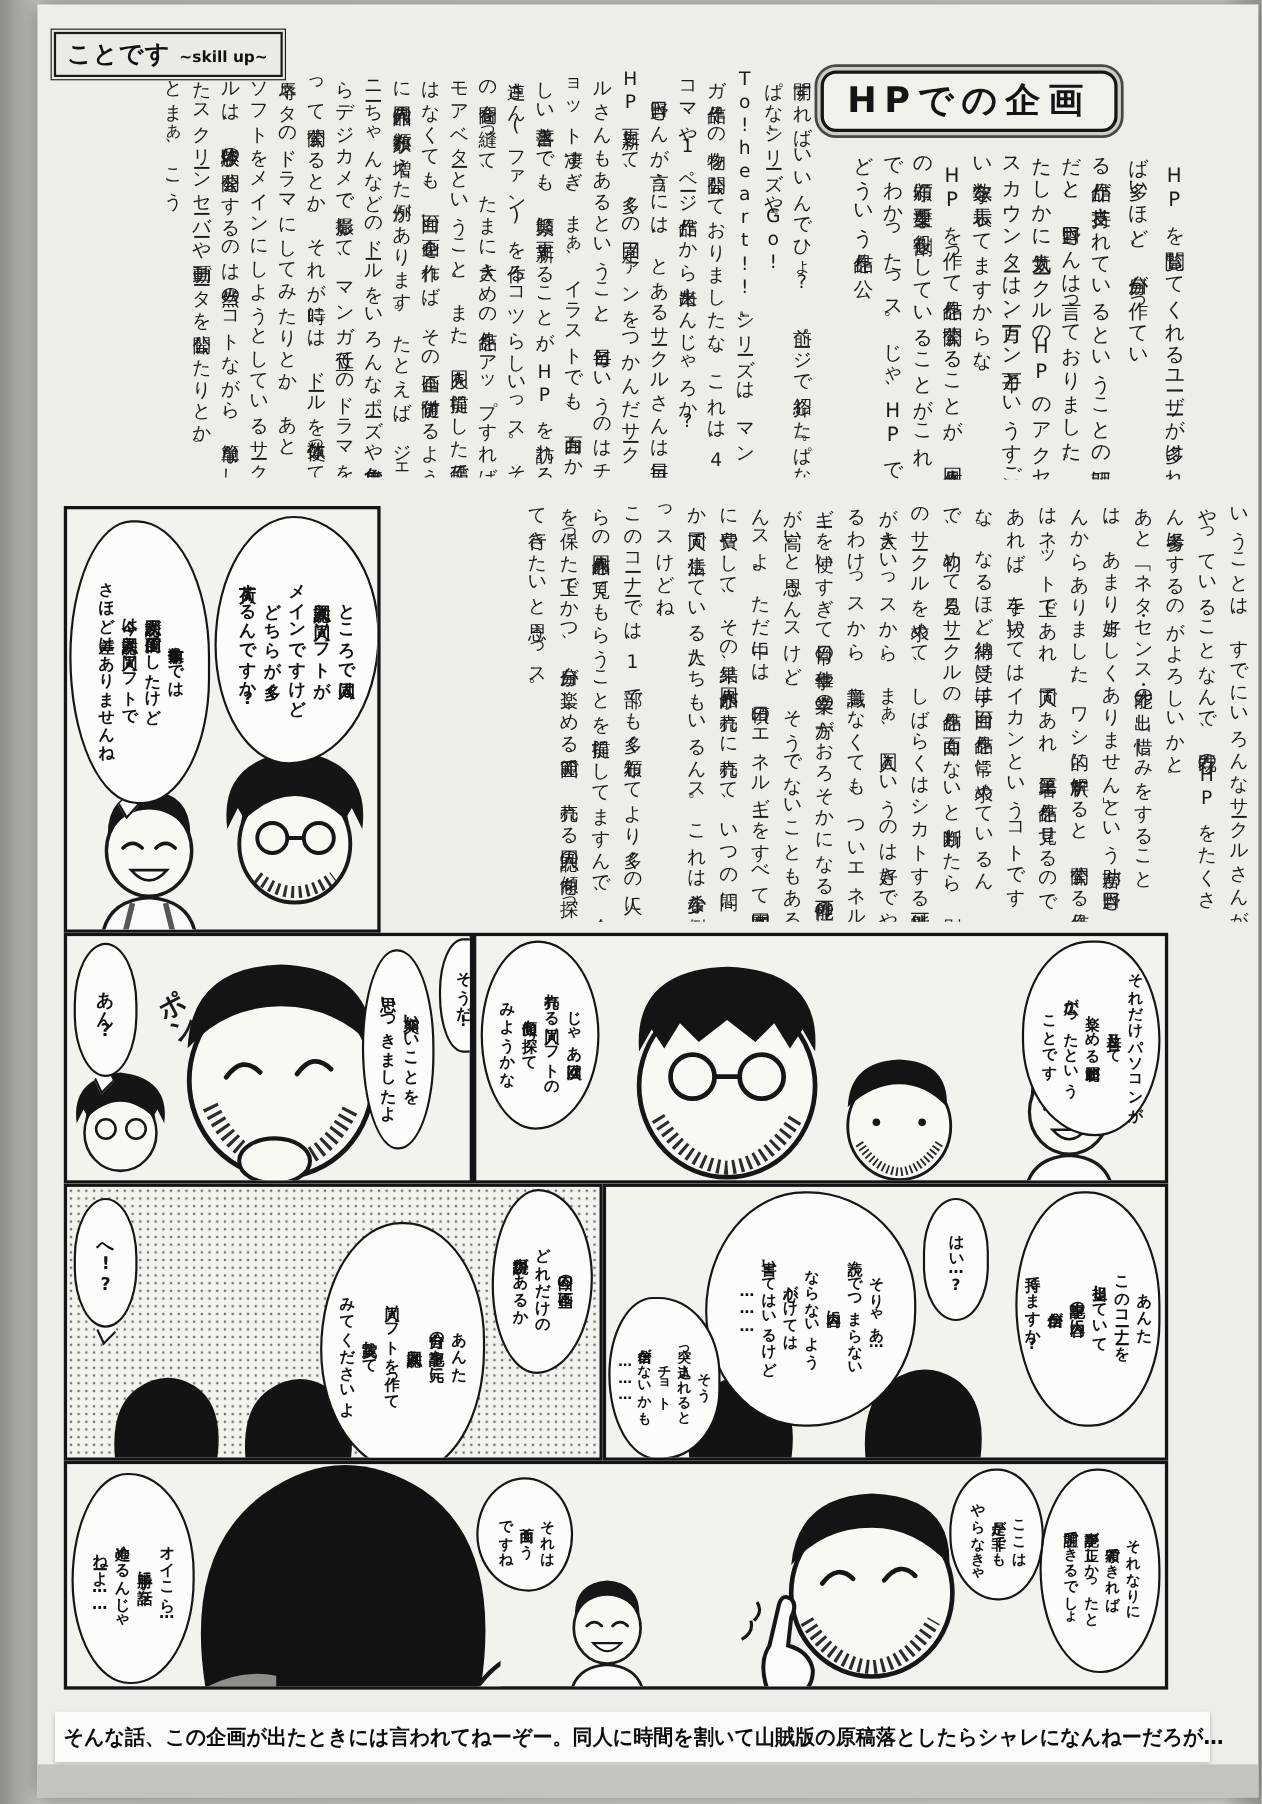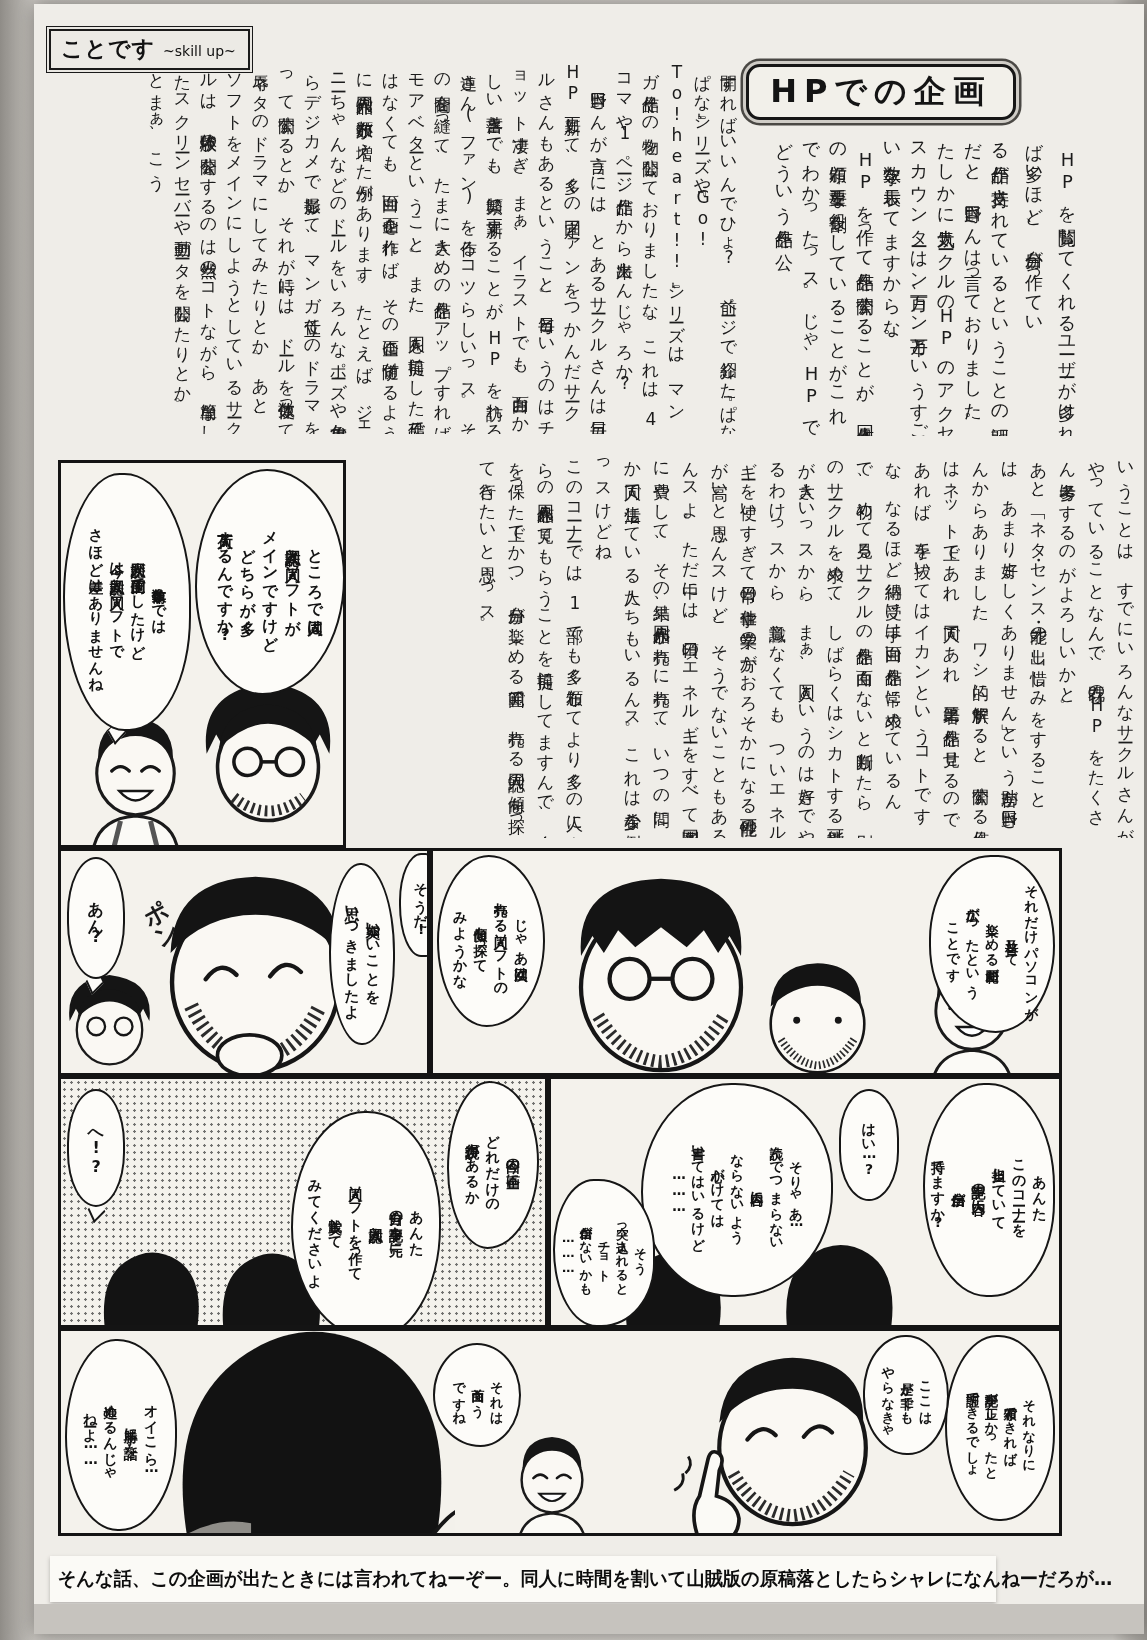--- a/index.html
+++ b/index.html
@@ -12,38 +12,38 @@
     position:absolute;left:34px;top:4px;width:1110px;height:1630px;
     background:#efede8;box-shadow:0 0 18px rgba(60,58,55,.55);
   }
   .abs{position:absolute;}
   .vtext{writing-mode:vertical-rl;text-orientation:upright;white-space:pre-line;}
   .article{font-size:17px;letter-spacing:1px;color:#1b1b1b;overflow:hidden;line-height:27px;}
   
   #badge{left:46px;top:26px;border:1.5px solid #1a1a1a;padding:2px;background:#e9e7e2;}
   #badge-inner{border:2.5px solid #1a1a1a;padding:3px 12px 4px 10px;display:flex;align-items:baseline;gap:8px;background:#eceae5;}
   #badge-title{font-size:22px;font-weight:900;color:#111;letter-spacing:1px;}
-  #badge-sub{font-size:14px;font-weight:400;color:#111;}
+  #badge-sub{font-size:14px;font-weight:700;color:#111;}
   
   #titlebox{left:746px;top:64px;width:264px;height:50px;border:3px solid #161616;border-radius:14px;
     box-shadow:0 0 0 3px #cfccc6,0 0 0 5.5px #4a4844;background:#f2f0ea;
     display:flex;align-items:center;justify-content:center;}
   #titlebox span{font-size:32px;font-weight:900;letter-spacing:7px;color:#141414;white-space:nowrap;}
   
   .panel{position:absolute;background:#f4f2ec;border:3px solid #141414;overflow:hidden;box-sizing:border-box;}
   .halftone{background:radial-gradient(circle,#70706e 1.1px,transparent 1.45px) 0 0/7px 7px,#f4f2ec;}
   
   .bubble{position:absolute;background:#fdfcf9;border:2px solid #161616;display:flex;align-items:center;
     justify-content:center;text-align:center;color:#131313;font-weight:600;box-sizing:border-box;z-index:5;}
   .bubble .vtext{line-height:1.45;}
   .tail{position:absolute;width:13px;height:13px;background:#fdfcf9;border-right:2px solid #161616;border-bottom:2px solid #161616;z-index:4;}
   .sfx{position:absolute;font-weight:900;color:#1a1a1a;z-index:3;}
   .char{position:absolute;z-index:2;}
   
-  #footer-bar{left:50px;top:1556px;width:946px;height:46px;background:#fbfaf6;display:flex;align-items:center;box-shadow:0 2px 4px rgba(90,88,84,.4);}
+  #footer-bar{left:50px;top:1556px;width:1050px;height:46px;background:#fbfaf6;display:flex;align-items:center;box-shadow:0 2px 4px rgba(90,88,84,.4);}
   #footer-bar span{font-size:19px;font-weight:900;color:#0d0d0d;white-space:nowrap;transform:scaleX(.96);transform-origin:left center;padding-left:8px;}
   #bottom-gray{left:34px;top:1604px;width:1110px;height:30px;background:#c6c3be;}
 </style>
 </head>
 <body>
 
 <div id="paper"></div>
 
 <div class="abs" id="badge">
   <div id="badge-inner">

